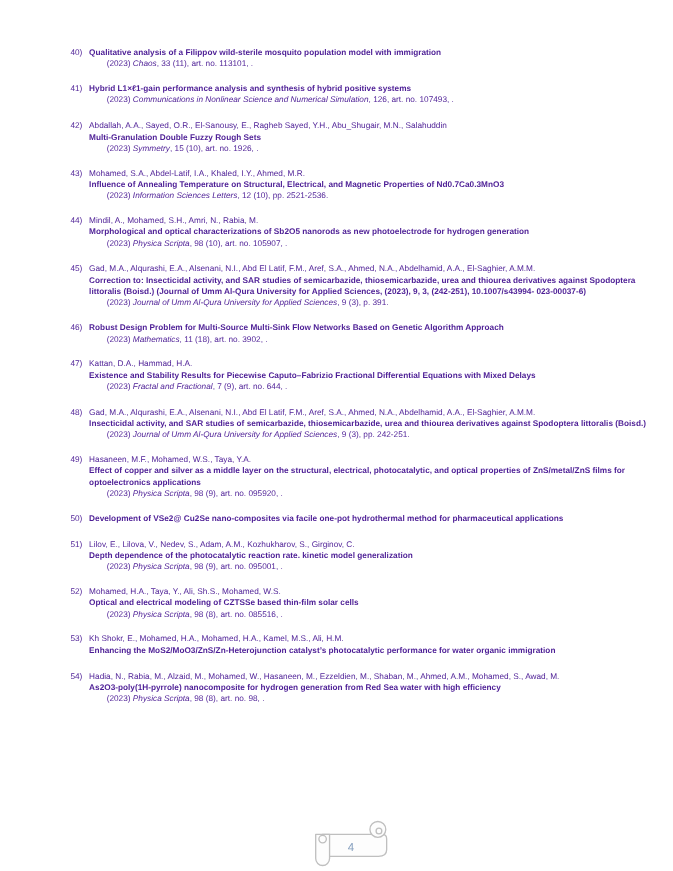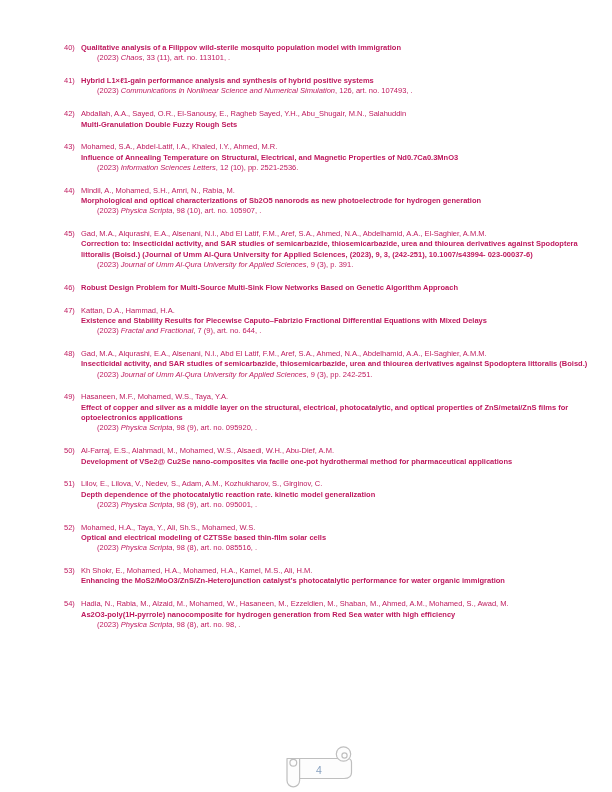--- a/index.html
+++ b/index.html
@@ -5,21 +5,21 @@
   * { margin: 0; padding: 0; box-sizing: border-box; }
   html, body { background: #e8e8e8; }
   .page {
     position: relative;
     width: 612px;
     height: 792px;
     margin: 0 auto;
     background: #ffffff;
     overflow: hidden;
     font-family: "Liberation Sans", "DejaVu Sans", sans-serif;
-    color: #be185d;
+    color: #4c1d95;
   }
   .ref-list {
     position: absolute;
     left: 81px;
     top: 43px;
     width: 512px;
     list-style: none;
   }
   .ref {
     position: relative;
@@ -67,20 +67,21 @@
     <li class="ref">
       <span class="ref-num">41)</span>
       <div class="ref-title">Hybrid L1×ℓ1-gain performance analysis and synthesis of hybrid positive systems</div>
       <div class="ref-pub"><span>(2023) </span><span class="journal">Communications in Nonlinear Science and Numerical Simulation</span><span>, 126, art. no. 107493, .</span></div>
     </li>
 
     <li class="ref">
       <span class="ref-num">42)</span>
       <div class="ref-authors">Abdallah, A.A., Sayed, O.R., El-Sanousy, E., Ragheb Sayed, Y.H., Abu_Shugair, M.N., Salahuddin</div>
       <div class="ref-title">Multi-Granulation Double Fuzzy Rough Sets</div>
+      <div class="ref-pub"><span>(2023) </span><span class="journal">Symmetry</span><span>, 15 (10), art. no. 1926, .</span></div>
     </li>
 
     <li class="ref">
       <span class="ref-num">43)</span>
       <div class="ref-authors">Mohamed, S.A., Abdel-Latif, I.A., Khaled, I.Y., Ahmed, M.R.</div>
       <div class="ref-title">Influence of Annealing Temperature on Structural, Electrical, and Magnetic Properties of Nd0.7Ca0.3MnO3</div>
       <div class="ref-pub"><span>(2023) </span><span class="journal">Information Sciences Letters</span><span>, 12 (10), pp. 2521-2536.</span></div>
     </li>
 
     <li class="ref">
@@ -93,20 +94,21 @@
     <li class="ref">
       <span class="ref-num">45)</span>
       <div class="ref-authors">Gad, M.A., Alqurashi, E.A., Alsenani, N.I., Abd El Latif, F.M., Aref, S.A., Ahmed, N.A., Abdelhamid, A.A., El-Saghier, A.M.M.</div>
       <div class="ref-title">Correction to: Insecticidal activity, and SAR studies of semicarbazide, thiosemicarbazide, urea and thiourea derivatives against Spodoptera littoralis (Boisd.) (Journal of Umm Al-Qura University for Applied Sciences, (2023), 9, 3, (242-251), 10.1007/s43994- 023-00037-6)</div>
       <div class="ref-pub"><span>(2023) </span><span class="journal">Journal of Umm Al-Qura University for Applied Sciences</span><span>, 9 (3), p. 391.</span></div>
     </li>
 
     <li class="ref">
       <span class="ref-num">46)</span>
       <div class="ref-title">Robust Design Problem for Multi-Source Multi-Sink Flow Networks Based on Genetic Algorithm Approach</div>
+      <div class="ref-pub"><span>(2023) </span><span class="journal">Mathematics</span><span>, 11 (18), art. no. 3902, .</span></div>
     </li>
 
     <li class="ref">
       <span class="ref-num">47)</span>
       <div class="ref-authors">Kattan, D.A., Hammad, H.A.</div>
       <div class="ref-title">Existence and Stability Results for Piecewise Caputo–Fabrizio Fractional Differential Equations with Mixed Delays</div>
       <div class="ref-pub"><span>(2023) </span><span class="journal">Fractal and Fractional</span><span>, 7 (9), art. no. 644, .</span></div>
     </li>
 
     <li class="ref">
@@ -118,21 +120,20 @@
 
     <li class="ref">
       <span class="ref-num">49)</span>
       <div class="ref-authors">Hasaneen, M.F., Mohamed, W.S., Taya, Y.A.</div>
       <div class="ref-title">Effect of copper and silver as a middle layer on the structural, electrical, photocatalytic, and optical properties of ZnS/metal/ZnS films for optoelectronics applications</div>
       <div class="ref-pub"><span>(2023) </span><span class="journal">Physica Scripta</span><span>, 98 (9), art. no. 095920, .</span></div>
     </li>
 
     <li class="ref">
       <span class="ref-num">50)</span>
-      <div class="ref-authors">Al-Farraj, E.S., Alahmadi, M., Mohamed, W.S., Alsaedi, W.H., Abu-Dief, A.M.</div>
       <div class="ref-title">Development of VSe2@ Cu2Se nano-composites via facile one-pot hydrothermal method for pharmaceutical applications</div>
     </li>
 
     <li class="ref">
       <span class="ref-num">51)</span>
       <div class="ref-authors">Lilov, E., Lilova, V., Nedev, S., Adam, A.M., Kozhukharov, S., Girginov, C.</div>
       <div class="ref-title">Depth dependence of the photocatalytic reaction rate. kinetic model generalization</div>
       <div class="ref-pub"><span>(2023) </span><span class="journal">Physica Scripta</span><span>, 98 (9), art. no. 095001, .</span></div>
     </li>
 

